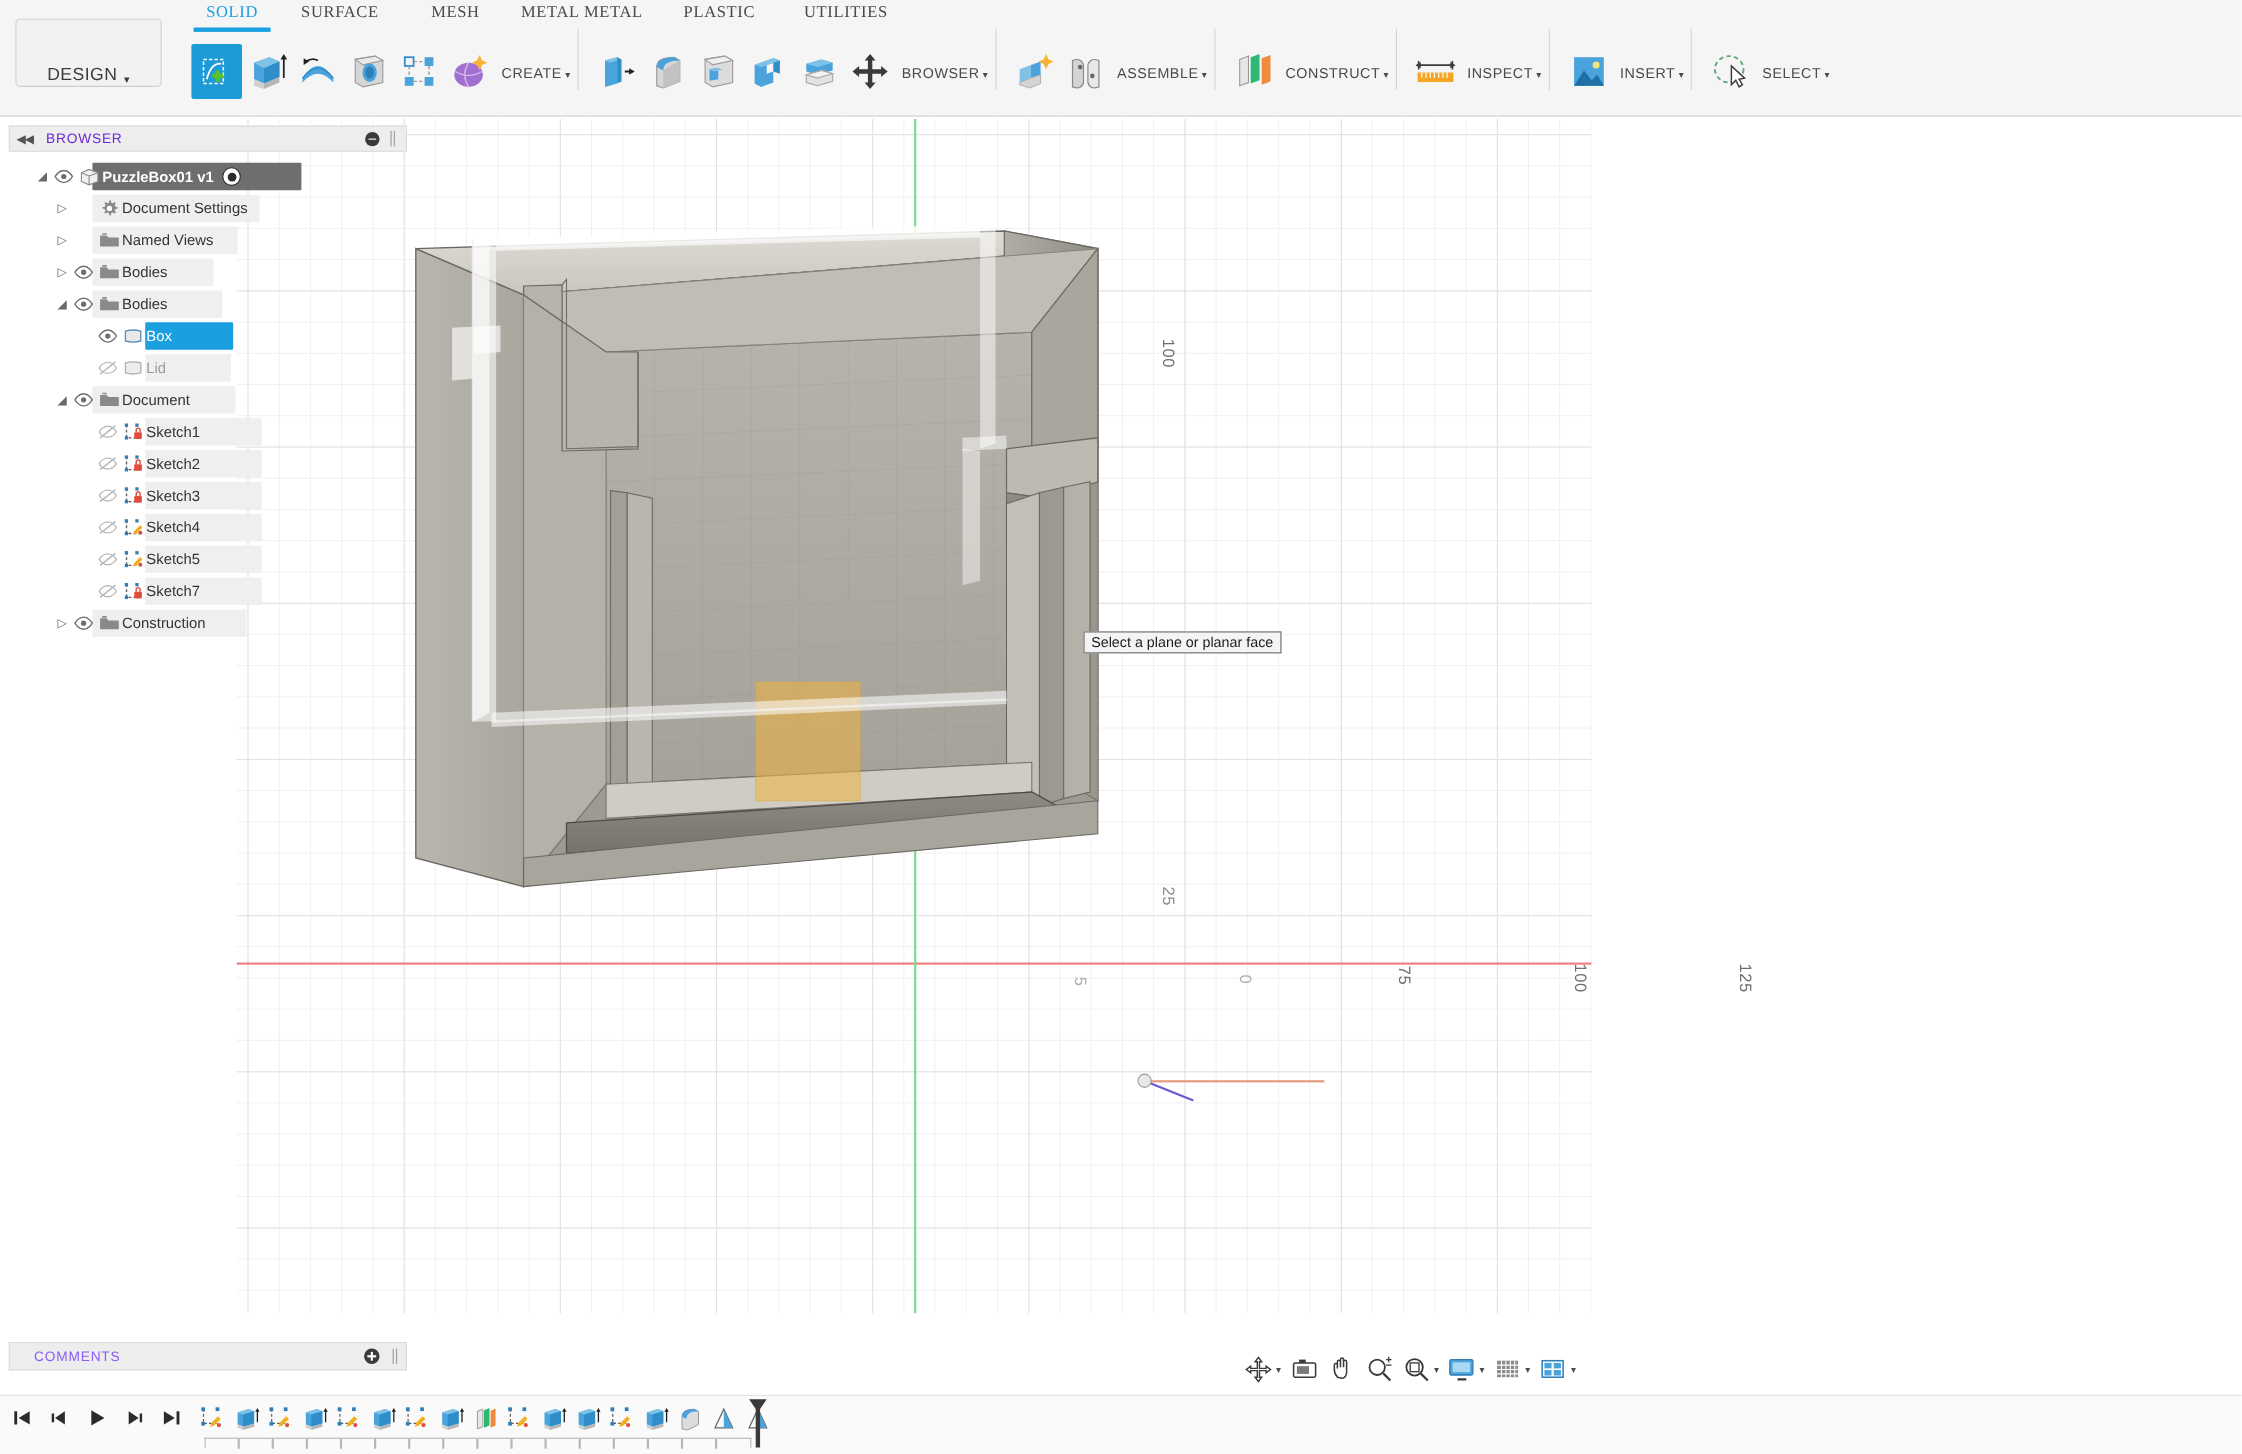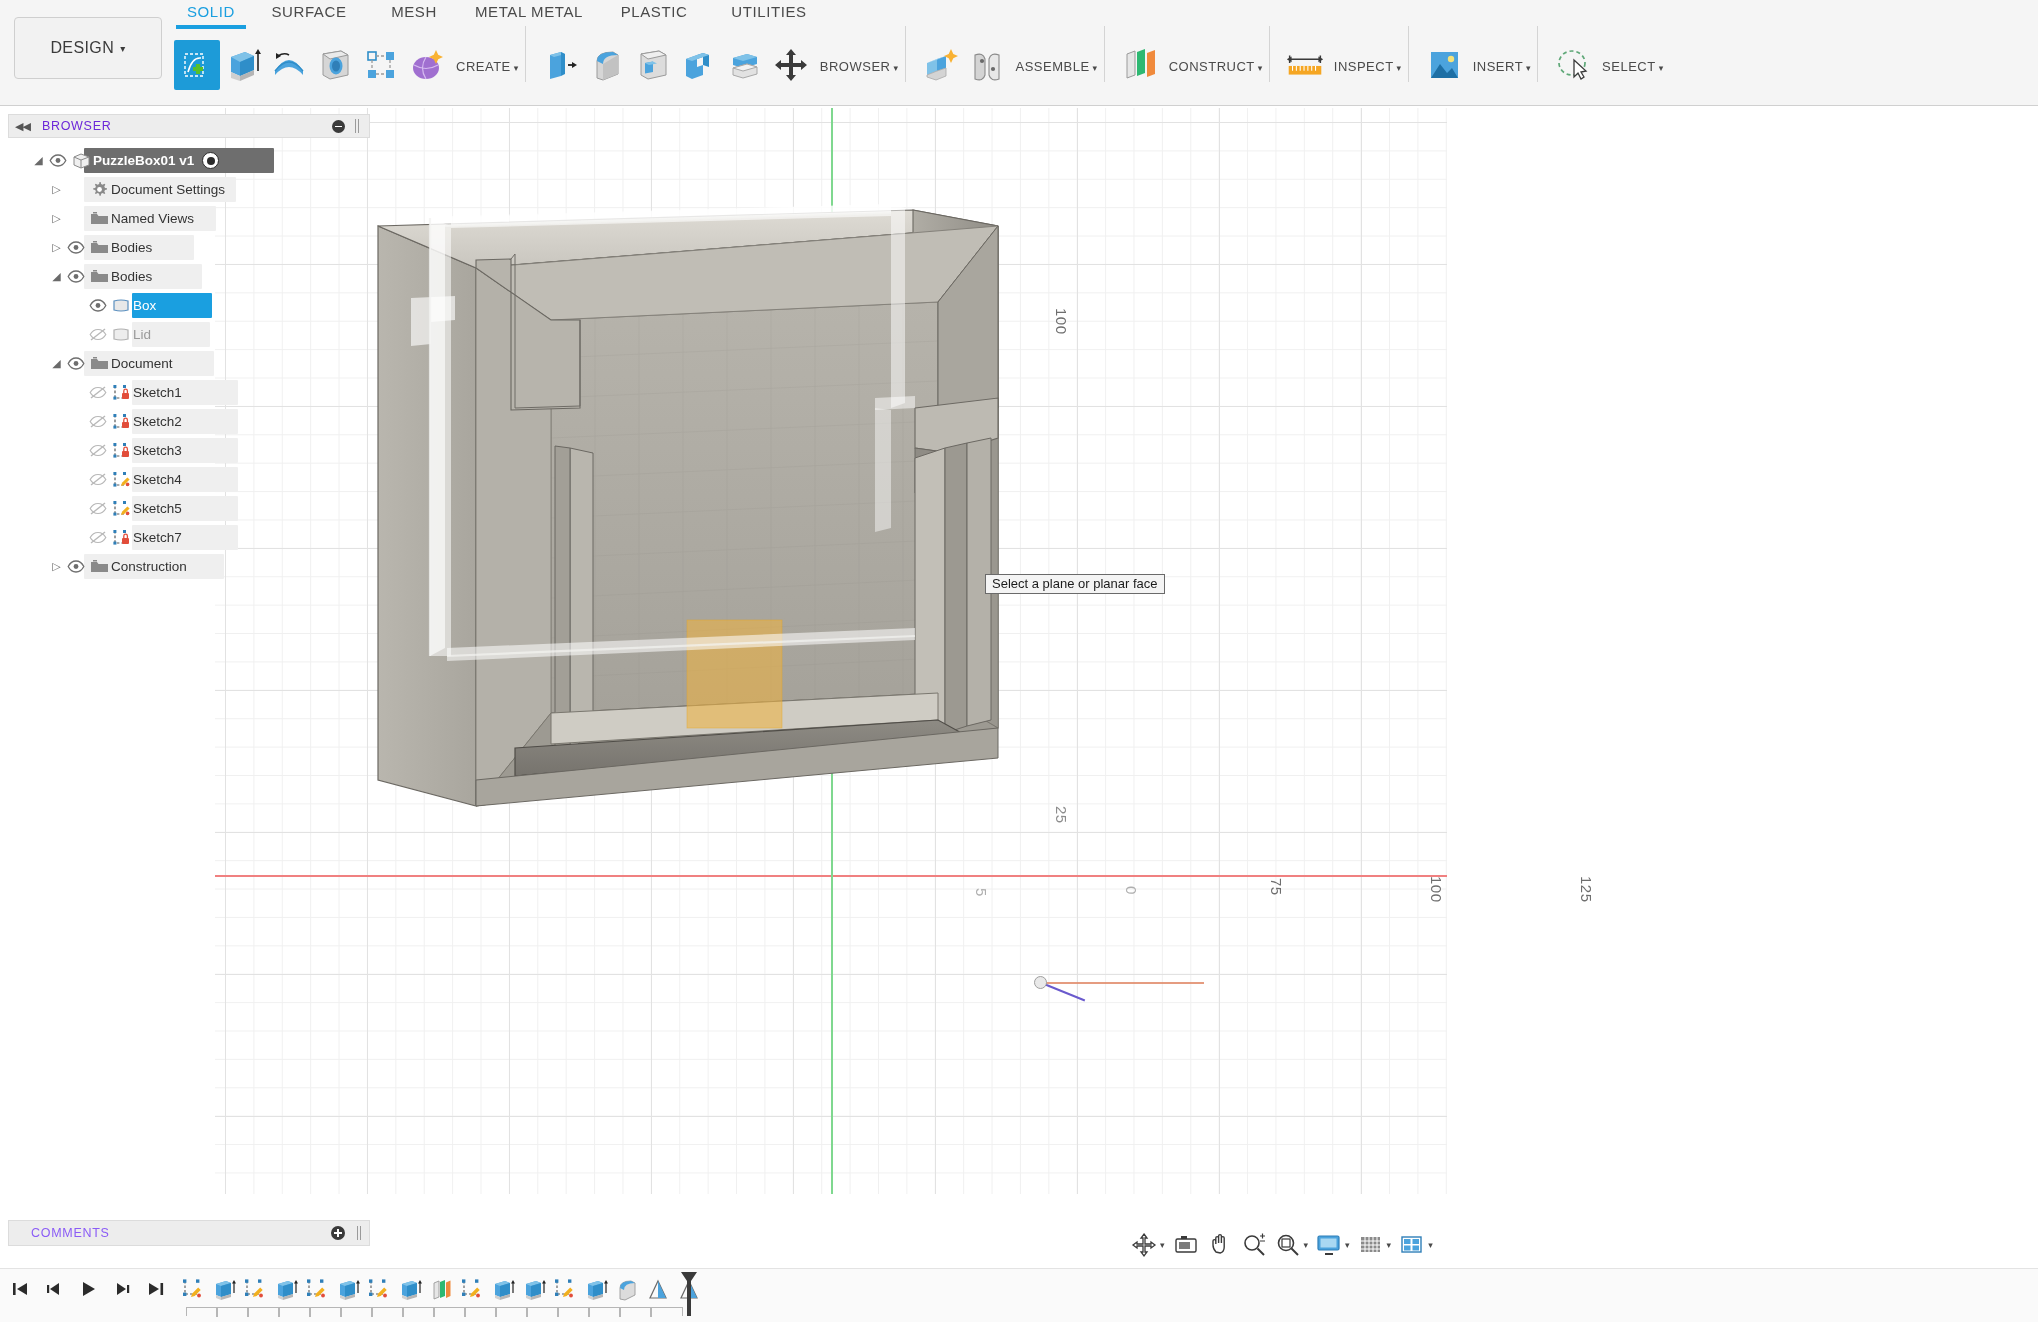--- a/index.html
+++ b/index.html
@@ -10,28 +10,28 @@
     overflow: hidden;
   }
   #app { position: relative; width: 2038px; height: 1322px; }
 
   
   .ribbon {
     position: absolute; left: 0; top: 0; width: 2038px; height: 106px;
     background: #f5f5f5; border-bottom: 1px solid #d0d0d0;
   }
   .design-btn {
-    position: absolute; left: 14px; top: 17px; width: 148px; height: 62px;
+    position: absolute; left: 14px; top: 17px; width: 133px; height: 62px;
     background: #f2f2f2; border: 1px solid #cfcfcf; border-radius: 4px;
-    display: flex; align-items: center; justify-content: center;
+    display: flex; align-items: flex-end; justify-content: center;
     font-size: 16px; color: #3b3b3b; letter-spacing: .4px; cursor: pointer;
   }
   .design-btn .caret { margin-left: 6px; font-size: 10px; }
 
-  .tabs { position: absolute; left: 168px; top: 3px; height: 22px; display: flex; }
+  .tabs { position: absolute; left: 168px; top: 3px; height: 22px; display: flex; font-family: Liberation Serif, serif; }
   .tab {
     font-size: 15px; color: #4a4a4a; letter-spacing: .6px; cursor: pointer;
     padding: 0 0 4px 0; position: relative; text-align: center;
   }
   .tab.active { color: #1a9fe0; }
   .tab.active::after {
     content: ""; position: absolute; left: 50%; transform: translateX(-50%);
     bottom: -4px; width: 70px; height: 4px; background: #1a9fe0;
   }
 

